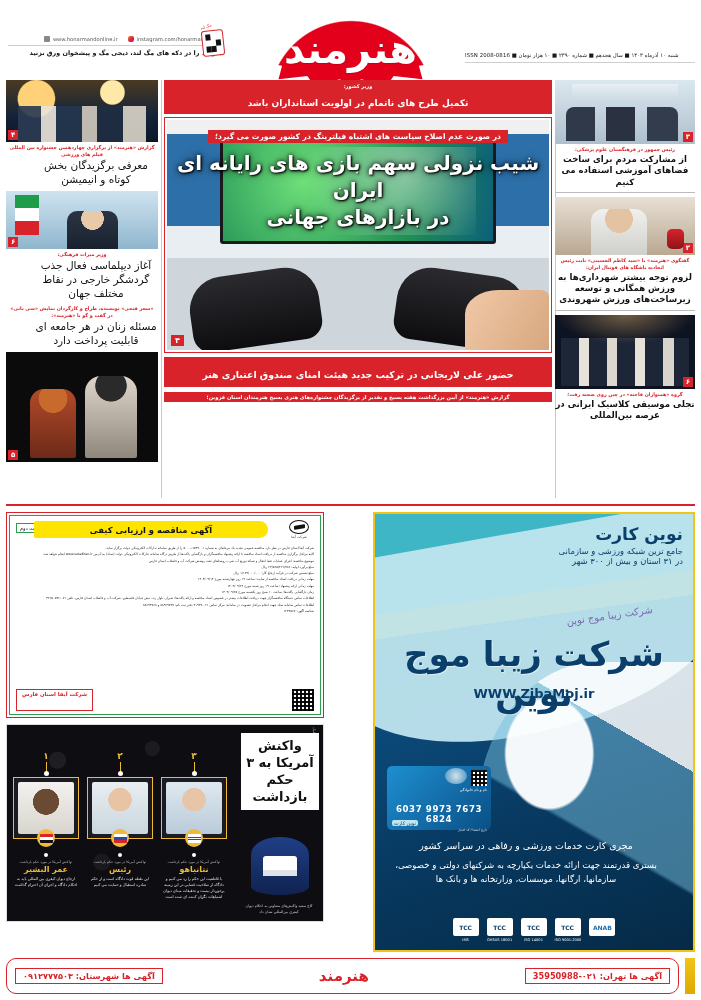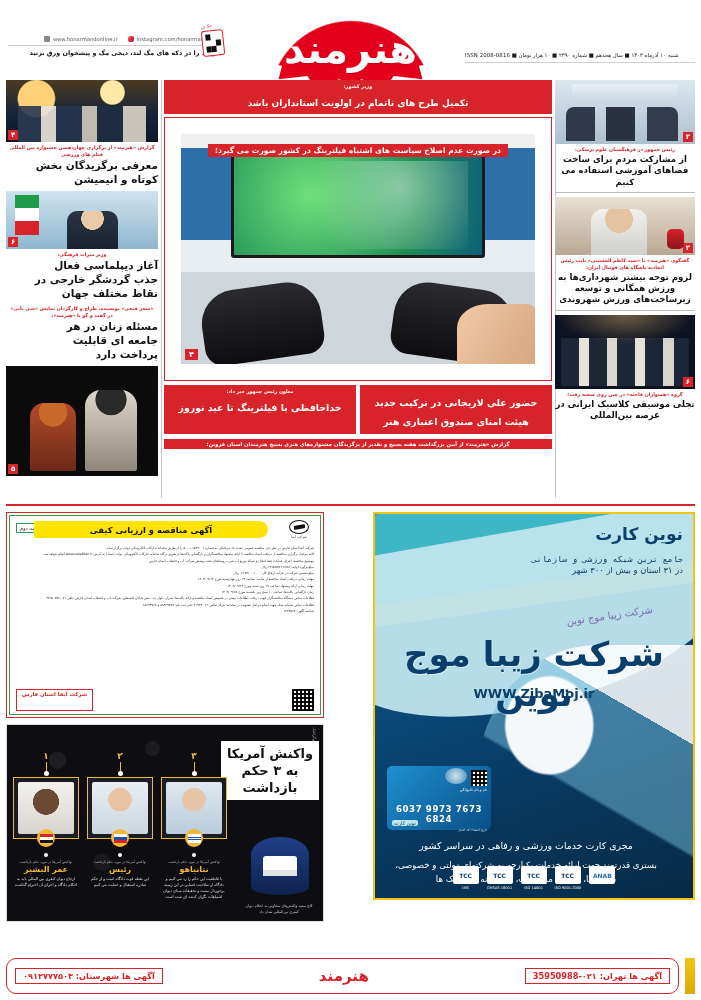--- a/index.html
+++ b/index.html
@@ -52,21 +52,21 @@
   .topgrid { position: relative; margin: 0 6px; height: 418px; }
   .col-left { position: absolute; left: 0; top: 0; width: 152px; }
   .col-mid  { position: absolute; left: 158px; top: 0; width: 388px; }
   .col-right{ position: absolute; right: 0; top: 0; width: 140px; }
 
   .photo { position: relative; width: 100%; background: #263238; overflow: hidden; }
   .photo .pagenum { position: absolute; left: 2px; bottom: 2px; background: #d8232a; color: #fff;
         font-size: 7px; padding: 1px 3px; font-weight: bold; }
   .photo.right .pagenum { left: auto; right: 2px; }
   .kicker { font-size: 4.8px; color: #d8232a; text-align: center; line-height: 1.5; margin: 2px 2px 1px; font-weight: bold;}
-  .hl-s { font-size: 10.5px; font-weight: bold; color: #111; line-height: 1.32; margin-bottom: 4px; margin-left: 28px; }
+  .hl-s { font-size: 10.5px; font-weight: normal; color: #111; text-align: center; line-height: 1.32; margin-bottom: 4px; margin-left: 28px; }
   .hl-xs{ font-size: 8.6px; font-weight: bold; color: #111; text-align: center; line-height: 1.3; }
   .sep-line { height: 1px; background: #bbb; margin: 4px 0; }
   .vsep { position: absolute; top: 0; bottom: 0; width: 1px; background: #c9c9c9; }
 
   
   .ph-award { height: 62px; background:
       radial-gradient(circle at 20% 30%, #ffd27a 0 14%, transparent 15%),
       radial-gradient(circle at 70% 20%, #ffe9a8 0 10%, transparent 11%),
       linear-gradient(#4a3a22, #12223a 60%, #0c1626); }
   .ph-award::after { content:''; position:absolute; left:8%; bottom:0; width:84%; height:58%;
@@ -93,21 +93,21 @@
       background: radial-gradient(circle at 50% 22%, #e3c3a2 0 30%, transparent 31%), linear-gradient(#f0f0ee,#cfcfcb); border-radius: 12px 12px 0 0;}
   .ph-interview::after{content:''; position:absolute; right:8%; bottom:10%; width:12%; height:34%;
       background: linear-gradient(#d8232a,#8e1419); border-radius: 5px;}
   .ph-music { height: 74px; background: #0d1321; position: relative; }
   .ph-music::before{ content:''; position:absolute; left:4%; bottom:4%; width:92%; height:64%;
       background: linear-gradient(90deg,#1d2636 0 14%, #e6e2da 14% 22%, #1d2636 22% 36%, #ddd8cf 36% 44%, #1d2636 44% 58%, #e6e2da 58% 66%, #1d2636 66% 80%, #d9d4cb 80% 88%, #1d2636 88% 100%);}
   .ph-music::after{ content:''; position:absolute; left:0; top:0; width:100%; height:40%;
       background: radial-gradient(ellipse at 50% 0%, rgba(255,200,120,.4), transparent 70%);}
 
   
-  .lead { position: relative; border: 1.6px solid #d8232a; padding: 16px; }
+  .lead { position: relative; border: 1.6px solid #d8232a; padding: 2px; }
   .lead-photo { position: relative; height: 230px; overflow: hidden;
       background: linear-gradient(180deg,#f0f0f0 0 6%, #2d6fa8 6% 46%, #e9eef2 46% 60%, #cfd6db 60% 100%);}
   .lead-photo .tv { position:absolute; left:14%; top:8%; width:72%; height:46%;
       background: radial-gradient(circle at 30% 40%, #6fe07a, #1f8f55 60%, #0c5f7a);
       border: 3px solid #1a1a1a; border-radius: 3px; }
   .lead-photo .tv::after{ content:''; position:absolute; inset: 6%;
       background: radial-gradient(circle at 70% 30%, rgba(255,255,255,.45), transparent 55%);}
   .lead-photo .pad-l, .lead-photo .pad-r { position:absolute; bottom: 2%; width: 34%; height: 32%;
       background: linear-gradient(180deg,#2b2b2f,#0d0d10); border-radius: 34px 34px 18px 18px; }
   .lead-photo .pad-l { left: 6%; transform: rotate(-8deg); }
@@ -154,21 +154,21 @@
   .tender-badge { position:absolute; left: 4px; top: 5px; font-size: 5px; border: .8px solid #2e9b4e; color:#111; padding: 1px 3px; }
   .tender-body { font-size: 3.2px; color:#222; line-height: 1.5; text-align: justify; padding: 2px 4px; direction: rtl; }
   .tender-body p { margin-bottom: 1.5px; }
   .tender-foot { position:absolute; bottom: 3px; left: 0; right: 0; display:flex; justify-content:space-between; padding: 0 6px;}
   .tender-foot .sig { font-size: 5.4px; color:#d8232a; border: .8px solid #d8232a; padding: 1px 5px; font-weight:bold; }
   .tender-foot .qr { width: 22px; height: 22px; background:
       repeating-linear-gradient(90deg,#111 0 2px,#fff 2px 4px), repeating-linear-gradient(#111 0 2px,#fff 2px 4px);
       background-blend-mode: multiply; }
 
   .ad-america { position: absolute; left: 0; top: 212px; width: 318px; height: 198px; background:#0d0d12; overflow:hidden; border:1px solid #ddd;}
-  .am-head { position:absolute; right: 4px; top: 16px; width: 98px; text-align: center; background:#fff; padding: 4px 2px; }
+  .am-head { position:absolute; right: 4px; top: 8px; width: 78px; text-align: center; background:#fff; padding: 4px 2px; }
   .am-head .t { font-size: 13px; font-weight: bold; color:#111; line-height: 1.32; }
   .am-stars { position:absolute; inset:0; background:
       radial-gradient(circle at 16% 18%, rgba(255,255,255,.07) 0 8px, transparent 9px),
       radial-gradient(circle at 46% 12%, rgba(255,255,255,.06) 0 7px, transparent 8px),
       radial-gradient(circle at 78% 22%, rgba(255,255,255,.05) 0 9px, transparent 10px),
       radial-gradient(circle at 30% 70%, rgba(255,255,255,.05) 0 8px, transparent 9px); }
   .am-side { position:absolute; right: 6px; top: 2px; font-size: 4px; color:#9aa0a8; writing-mode: vertical-rl;}
   .cards { position:absolute; left: 6px; top: 26px; display:flex; gap: 8px; direction: ltr;}
   .card { width: 66px; }
   .card .num { font-size: 9px; color:#f0b93a; text-align:center; font-weight:bold; }
@@ -189,31 +189,31 @@
   .card .cap-k { font-size: 3.4px; color:#b9bec6; text-align:center; margin-bottom: 1px; }
   .card .cap-n { font-size: 8px; color:#f0b93a; text-align:center; font-weight:bold; margin-bottom: 2px;}
   .card .cap-d { font-size: 3.8px; color:#e3e6ea; text-align:center; line-height: 1.55; }
   .am-podium { position:absolute; right: 14px; bottom: 26px; width: 58px; height: 58px;
       background: linear-gradient(#1f3f86,#10224f); border-radius: 50%/30% 30% 14% 14%;
       display:flex; align-items:center; justify-content:center; }
   .am-podium::after { content:''; width: 34px; height: 20px; background:#fff; border-radius: 3px 3px 0 0;
       box-shadow: inset 0 -6px 0 #dfe3e8; }
   .am-podium-cap { position:absolute; right: 6px; bottom: 6px; width: 76px; font-size: 3.6px; color:#cfd4da; text-align:center; line-height:1.5;}
 
-  .ad-moj { position: absolute; right: 0; top: 0; width: 322px; height: 388px;
+  .ad-moj { position: absolute; right: 0; top: 0; width: 322px; height: 440px;
       background: linear-gradient(160deg,#0b3f6b 0%, #0d4f82 30%, #07375d 70%, #062a46 100%);
       border: 2px solid #f0c419; overflow: hidden; }
   .moj-wave1 { position:absolute; left:-10%; top:-6%; width: 130%; height: 56%;
       background: linear-gradient(180deg, #3fb6c6 0 42%, #f0c419 42% 52%, transparent 52%);
       border-radius: 0 0 60% 40%; transform: rotate(-8deg); }
   .moj-wave2 { position:absolute; left:-14%; top: 4%; width: 128%; height: 46%;
       background: #bfe5ee; border-radius: 0 0 66% 46%; transform: rotate(-10deg); opacity:.95;}
   .moj-brand { position:absolute; right: 10px; top: 10px; text-align: right; z-index: 5;}
   .moj-brand .bn { font-size: 17px; font-weight: bold; color:#0b3f6b; }
-  .moj-brand .b1 { font-size: 8.4px; color:#0b3f6b; margin-top: 10px; font-family: Liberation Mono, monospace; }
+  .moj-brand .b1 { font-size: 8.4px; color:#0b3f6b; margin-top: 2px; }
   .moj-brand .b2 { font-size: 8.4px; color:#0b3f6b; }
   .moj-title { position:absolute; left: 0; right: 0; top: 120px; text-align: center; z-index: 5;
       font-size: 34px; font-weight: bold; color: #0b3f6b; text-shadow: 1px 1px 0 rgba(255,255,255,.5); }
   .moj-sign { position:absolute; right: 40px; top: 96px; font-size: 10px; color:#7b6bb0; z-index:5; transform: rotate(-8deg);}
   .moj-url { position:absolute; left: 0; right: 0; top: 172px; text-align:center; z-index: 5;
       font-size: 13px; font-weight: bold; color: #0b3f6b; direction: ltr; }
   .moj-wavebig { position:absolute; right:-8%; top: 34%; width: 76%; height: 70%;
       background: radial-gradient(ellipse at 30% 30%, rgba(255,255,255,.95) 0 18%, transparent 19%),
                   linear-gradient(210deg, rgba(255,255,255,.85) 0 28%, rgba(120,190,220,.5) 28% 55%, transparent 56%);
       border-radius: 50% 0 50% 40%; }
@@ -330,32 +330,32 @@
         </div>
       </div>
 
       <div class="lead">
         <div class="lead-photo">
           <div class="tv"></div>
           <div class="pad-l"></div>
           <div class="pad-r"></div>
           <div class="hand"></div>
           <div class="lead-kicker">در صورت عدم اصلاح سیاست های اشتباه فیلترینگ در کشور صورت می گیرد؛</div>
+          <div class="lead-title">
+            <div>شیب نزولی سهم بازی های رایانه ای ایران</div>
+            <div>در بازارهای جهانی</div>
+          </div>
           <span class="lead-pagenum">۴</span>
         </div>
       </div>
 
       <div class="redrow">
         <div class="redbox">
           <span class="rk"></span>
           <span class="rt">حضور علی لاریجانی در ترکیب جدید هیئت امنای صندوق اعتباری هنر</span>
-        </div>
-        <div class="redbox">
-          <span class="rk">معاون رئیس جمهور خبر داد:</span>
-          <span class="rt">خداحافظی با فیلترینگ تا عید نوروز</span>
         </div>
       </div>
 
       <div class="bottom-lead">
         <div class="bl-kicker">گزارش «هنرمند» از آیین بزرگداشت هفته بسیج و تقدیر از برگزیدگان جشنواره‌های هنری بسیج هنرمندان استان قزوین؛</div>
       </div>
     </div>
 
     <div class="vsep" style="left:549px;"></div>
 

